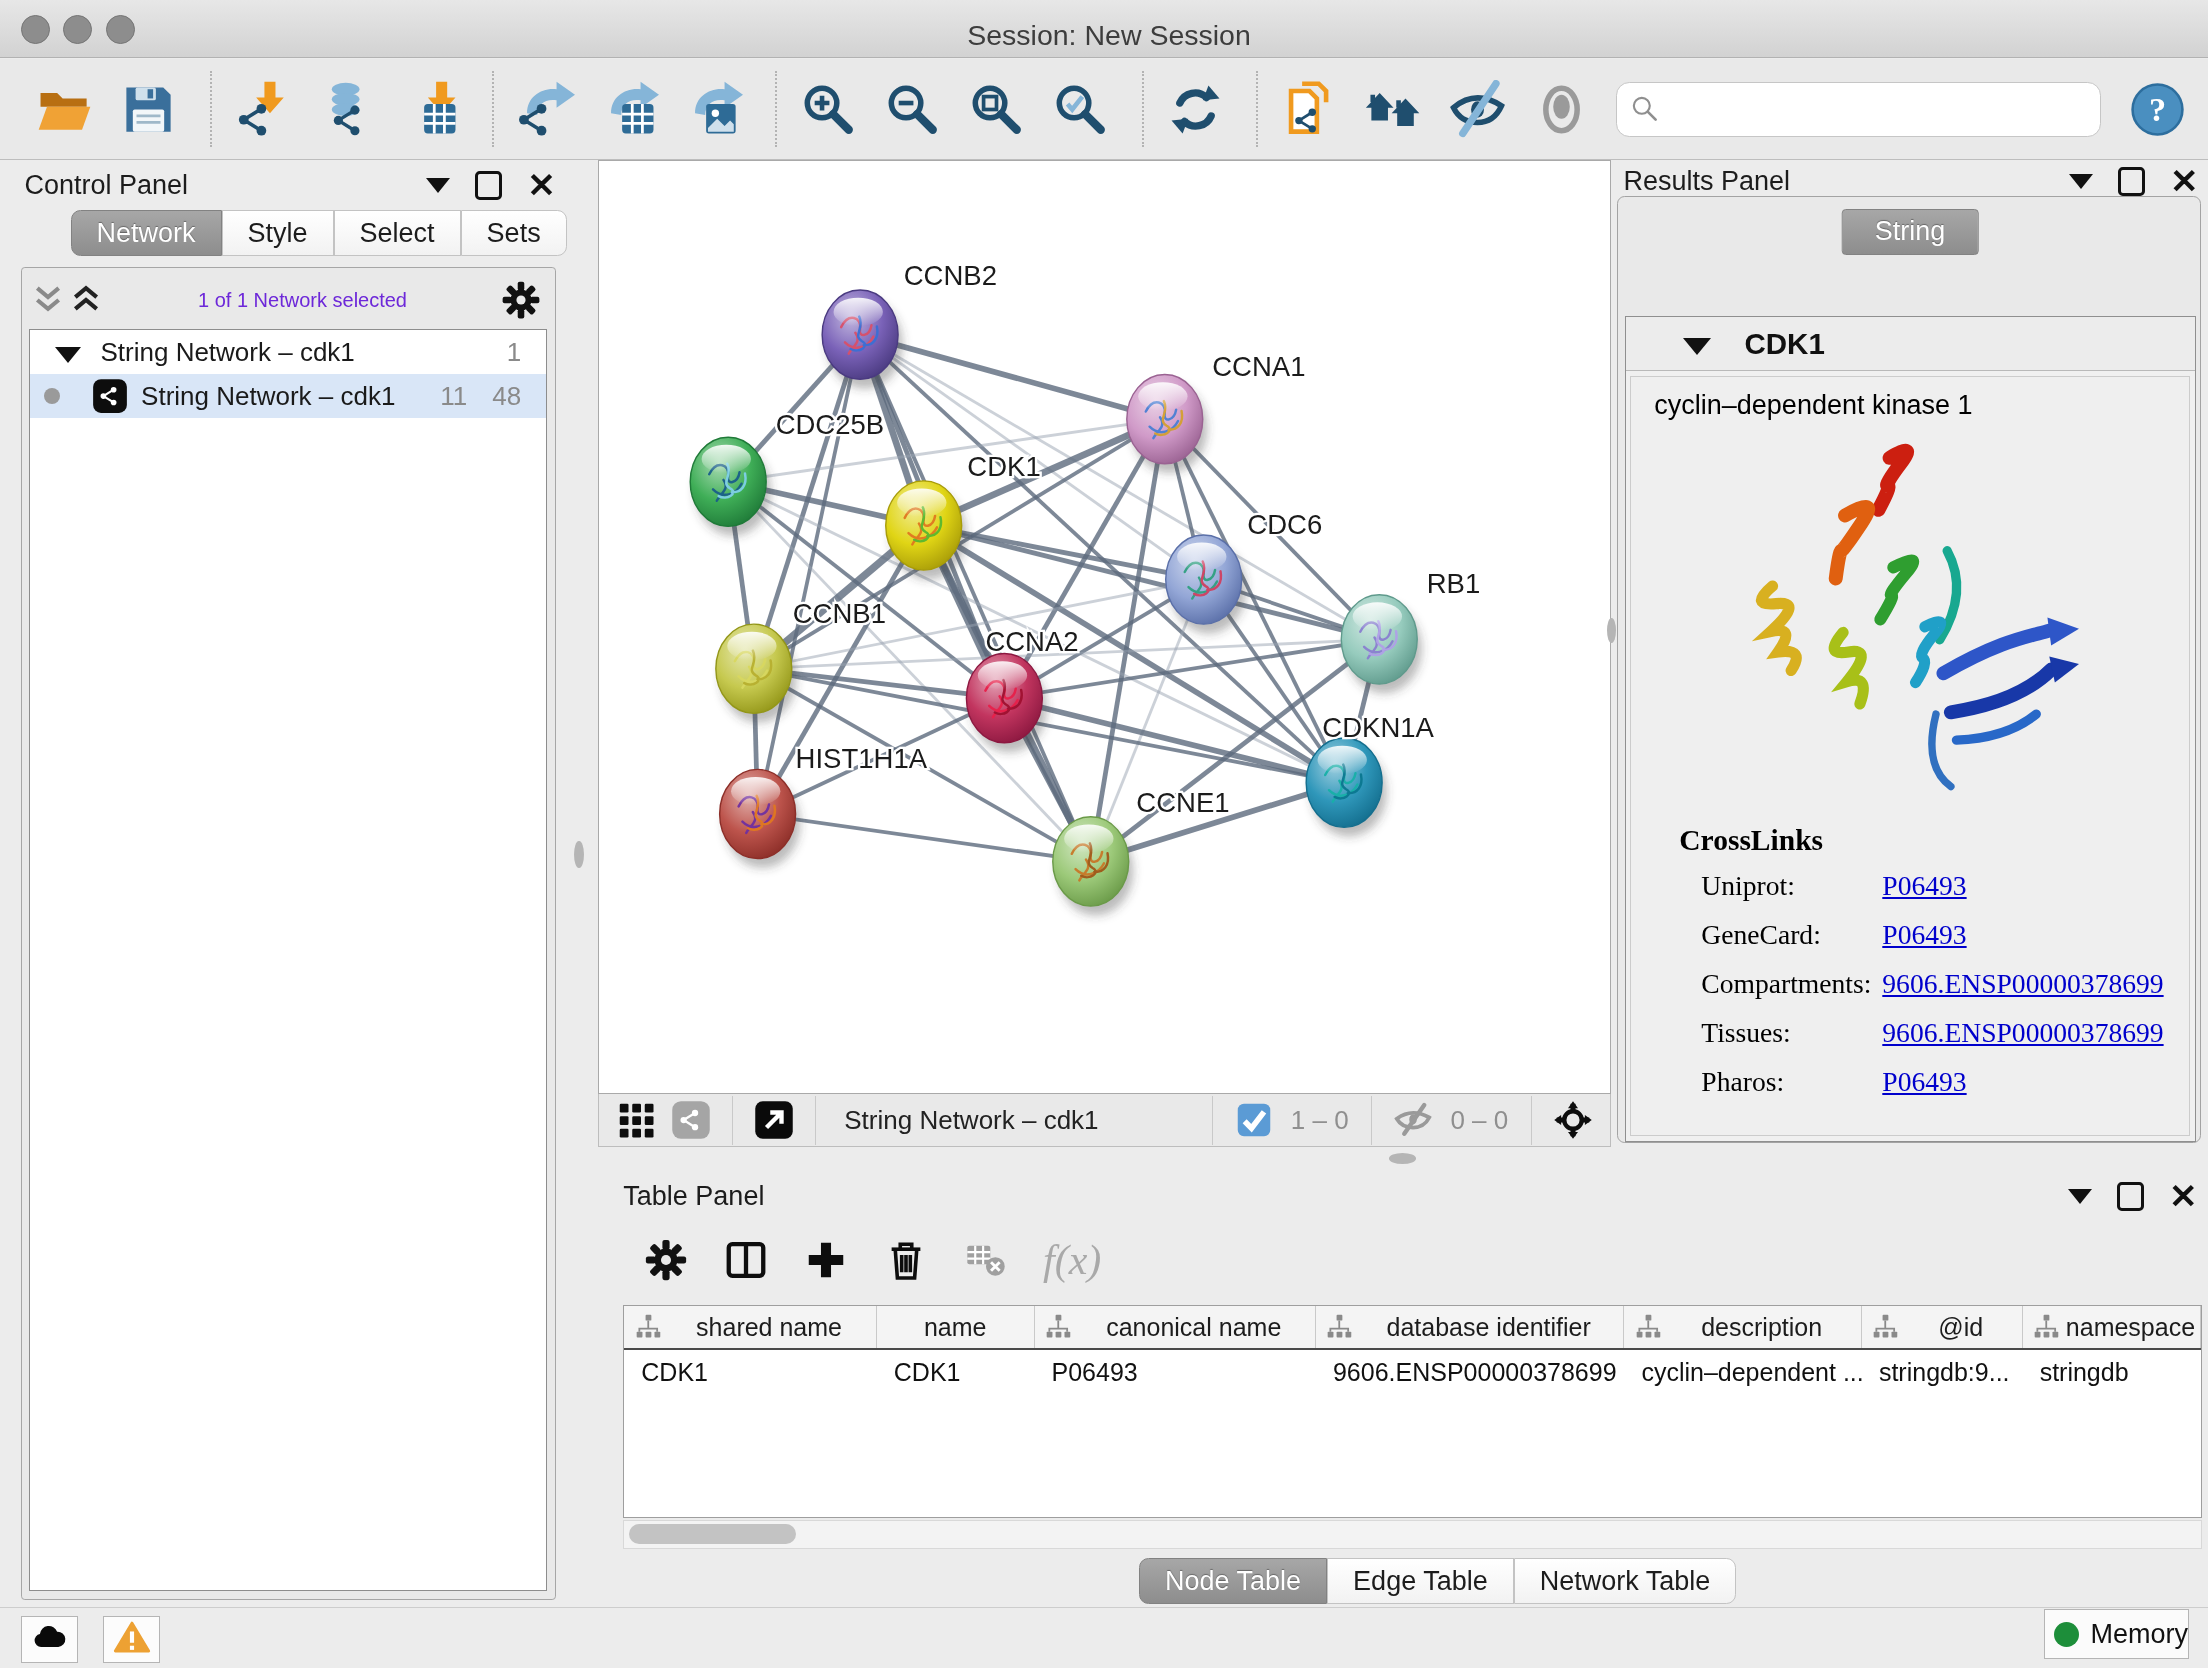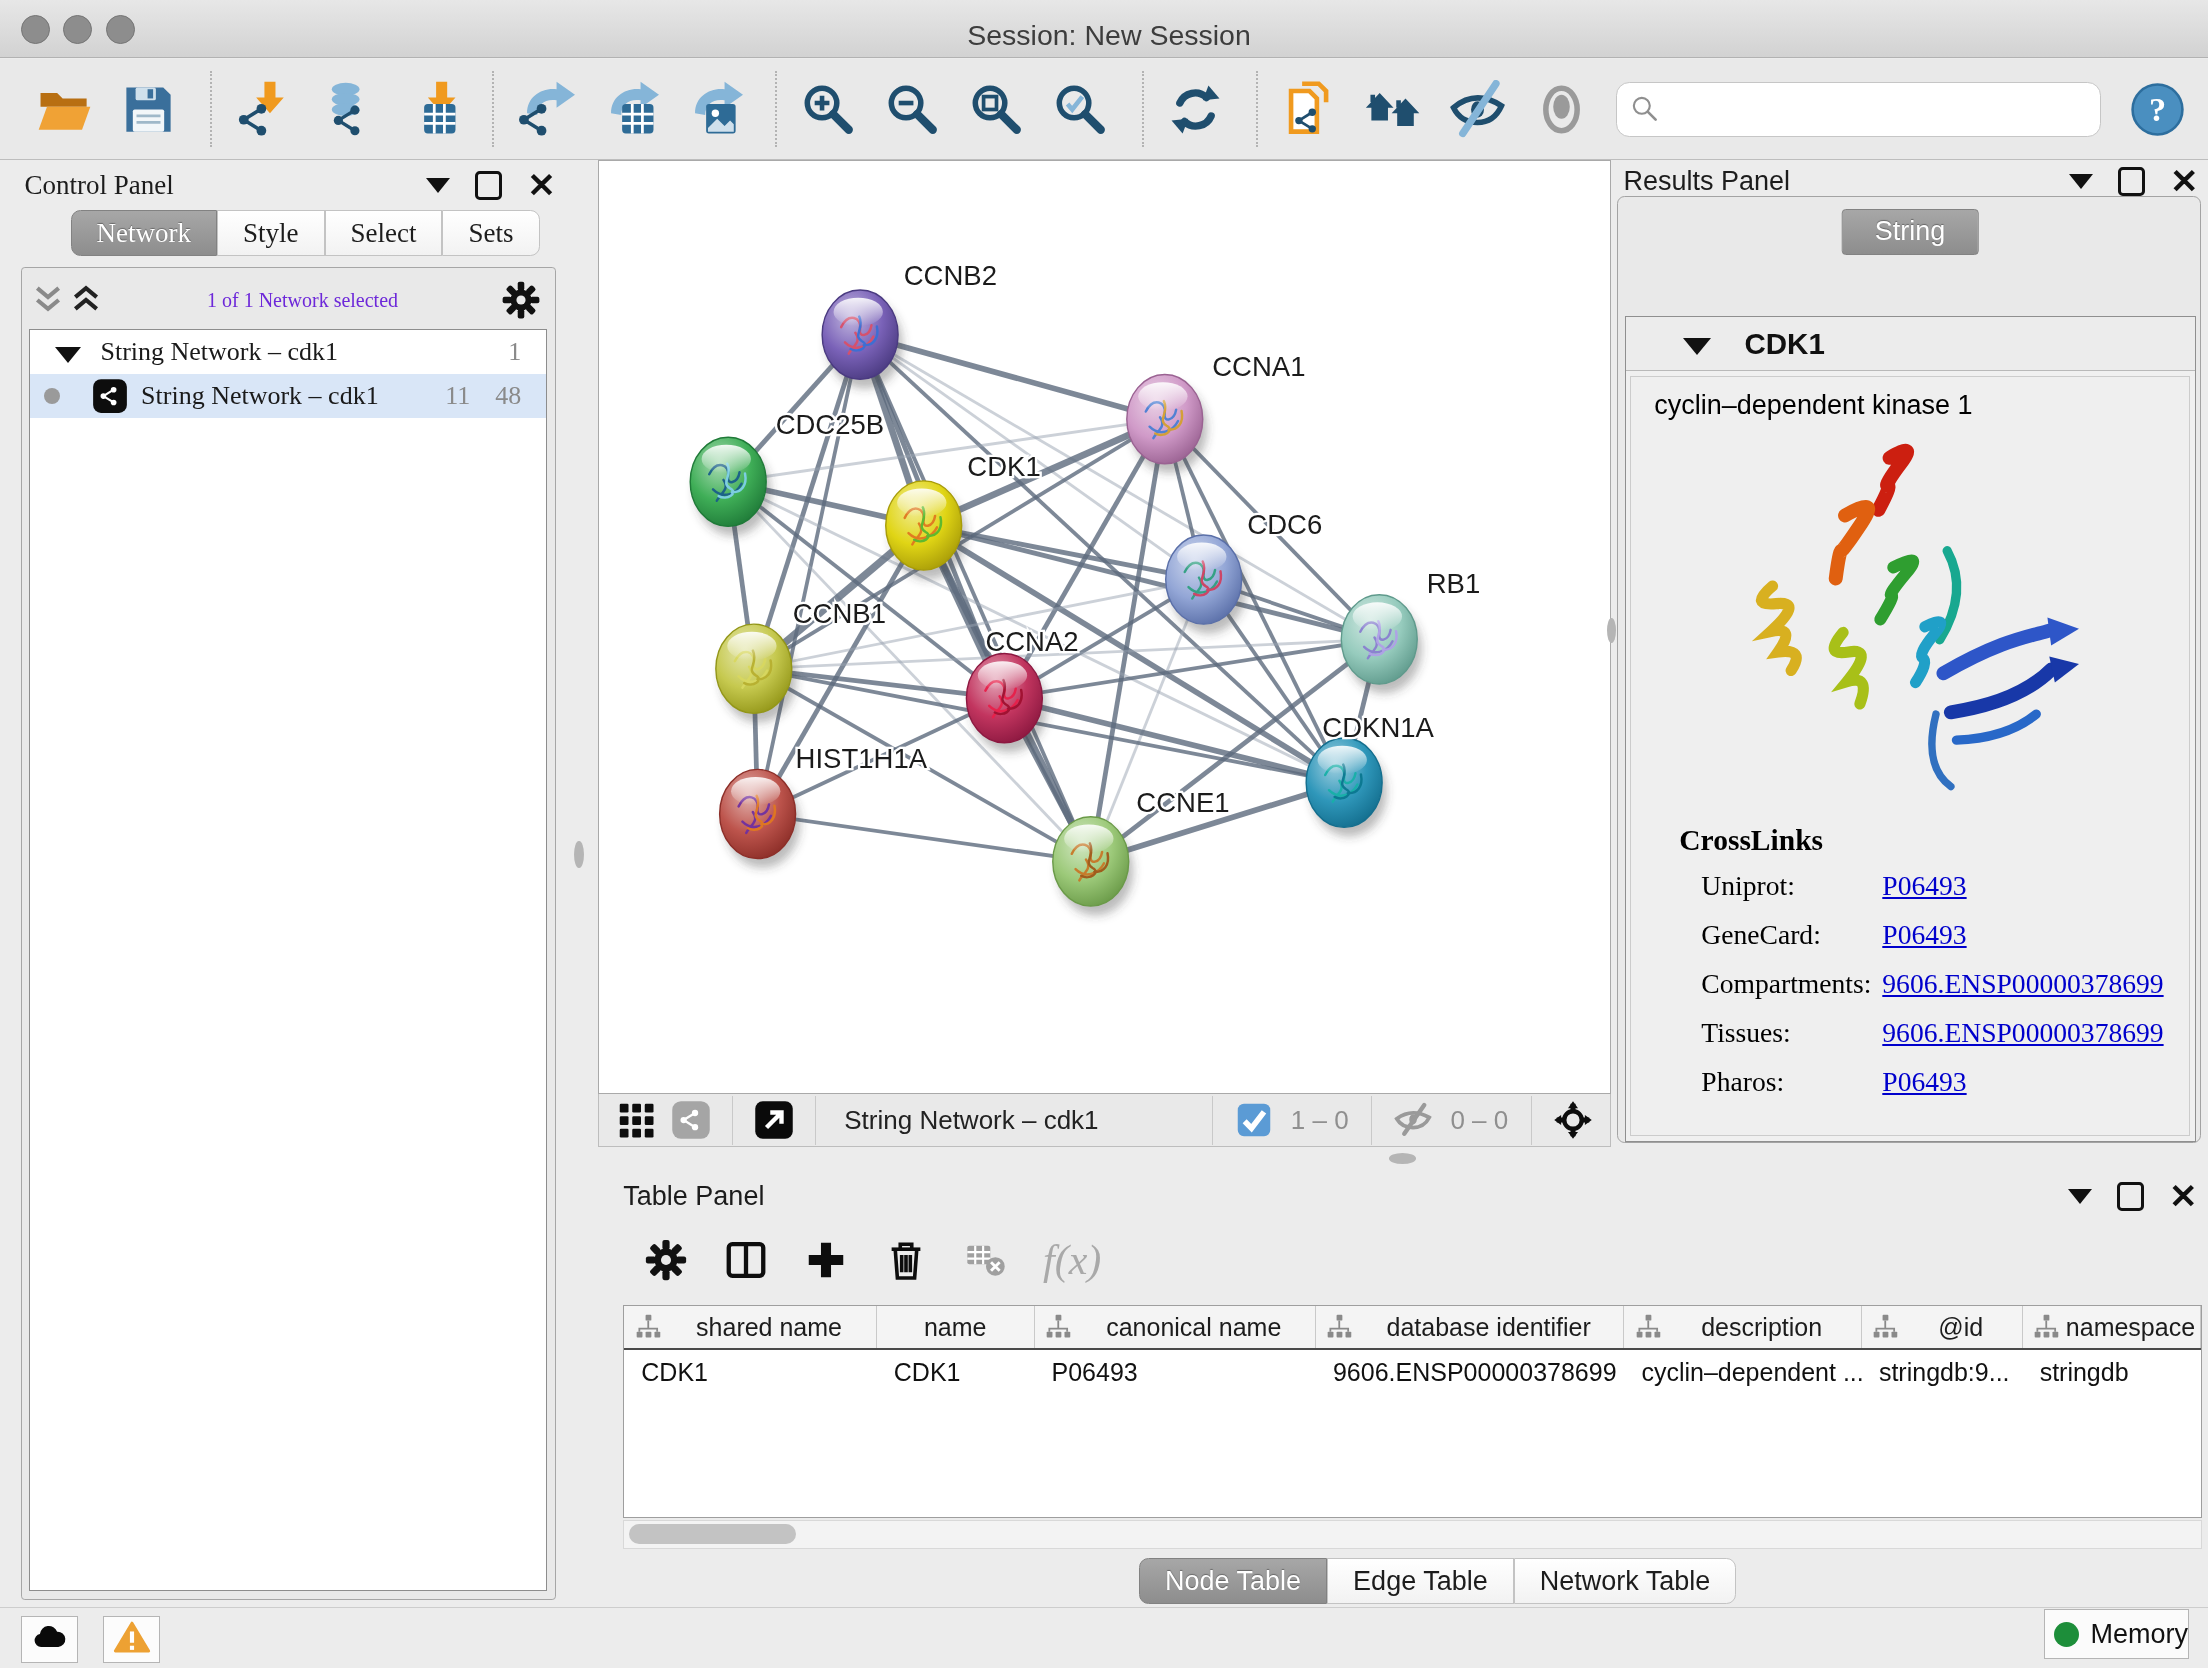--- a/index.html
+++ b/index.html
@@ -30,21 +30,21 @@
   .wc-collapse{width:0;height:0;border-left:12.4px solid transparent;border-right:12.4px solid transparent;border-top:15px solid #111;}
   .wc-float{width:21px;height:23px;border:3.8px solid #111;border-radius:4.8px;}
   .wc-close{font-size:34px;font-weight:bold;color:#111;line-height:23px;}
   .tab{height:44px;display:flex;align-items:center;justify-content:center;font-size:27px;
     background:linear-gradient(#fff,#f2f2f2);border:1px solid #c3c3c3;color:#1c1c1c;padding:0 25px;}
   .tab.active{background:linear-gradient(#a7a7a7,#8d8d8d);color:#fff;border-color:#828282;
     text-shadow:0 -1px 1px rgba(0,0,0,.35);}
   .tab.first{border-radius:9.5px 0 0 9.5px;}
   .tab.last{border-radius:0 9.5px 9.5px 0;}
   
-  .control-panel{position:absolute;left:9.5px;top:164px;width:552px;height:1436px;font-family:Liberation Serif, serif;}
+  .control-panel{position:absolute;left:9.5px;top:164px;width:552px;height:1436px;}
   .cp-hdr{position:absolute;left:15px;top:0;right:5.7px;height:42px;display:flex;align-items:center;}
   .cp-hdr .panel-title{flex:1;}
   .cp-tabs{position:absolute;left:61px;top:46px;display:flex;}
   .cp-sunken{position:absolute;left:11.4px;top:103px;right:5.7px;bottom:0;background:#e9e9e9;
     border:1.9px solid #a6a6a6;border-radius:3.8px;}
   .cp-selrow{position:absolute;left:7.6px;top:7.6px;right:7.6px;height:49px;display:flex;align-items:center;}
   .chev{width:38px;height:38px;}
   .cp-selrow .lbl{flex:1;text-align:center;font-size:20px;color:#6d28d9;}
   .gearbox{width:42px;height:42px;margin-right:5.7px;}
   .gearbox svg{width:42px;height:42px;}

